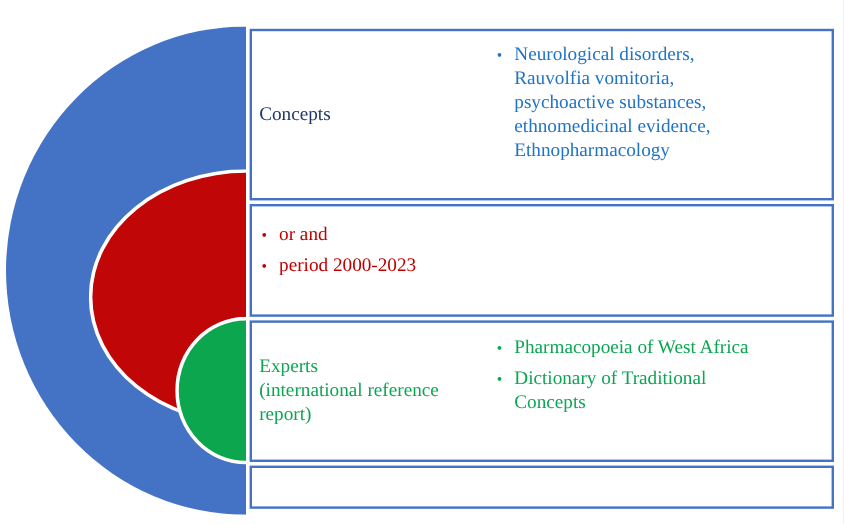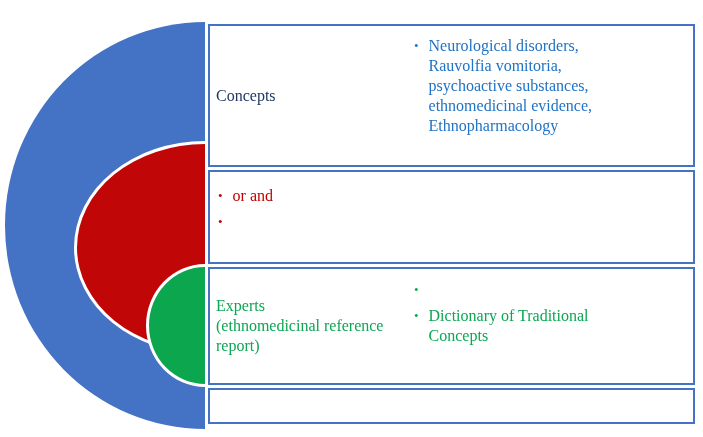--- a/index.html
+++ b/index.html
@@ -123,31 +123,33 @@
   </div>
 
   <div class="row-box row-2">
     <div class="row-bullets c-red">
       <div class="bullet-item">
         <span class="bullet-dot">•</span>
         <span class="bullet-text">or and</span>
       </div>
       <div class="bullet-item">
         <span class="bullet-dot">•</span>
+        <span class="bullet-text">period 2000-2023</span>
       </div>
     </div>
   </div>
 
   <div class="row-box row-3">
     <div class="row-label c-green">Experts
-(ethnomedicinal reference
+(international reference
 report)</div>
     <div class="row-bullets c-green">
       <div class="bullet-item">
         <span class="bullet-dot">•</span>
+        <span class="bullet-text">Pharmacopoeia of West Africa</span>
       </div>
       <div class="bullet-item">
         <span class="bullet-dot">•</span>
         <span class="bullet-text">Dictionary of Traditional
 Concepts</span>
       </div>
     </div>
   </div>
 
   <div class="row-box row-4">

